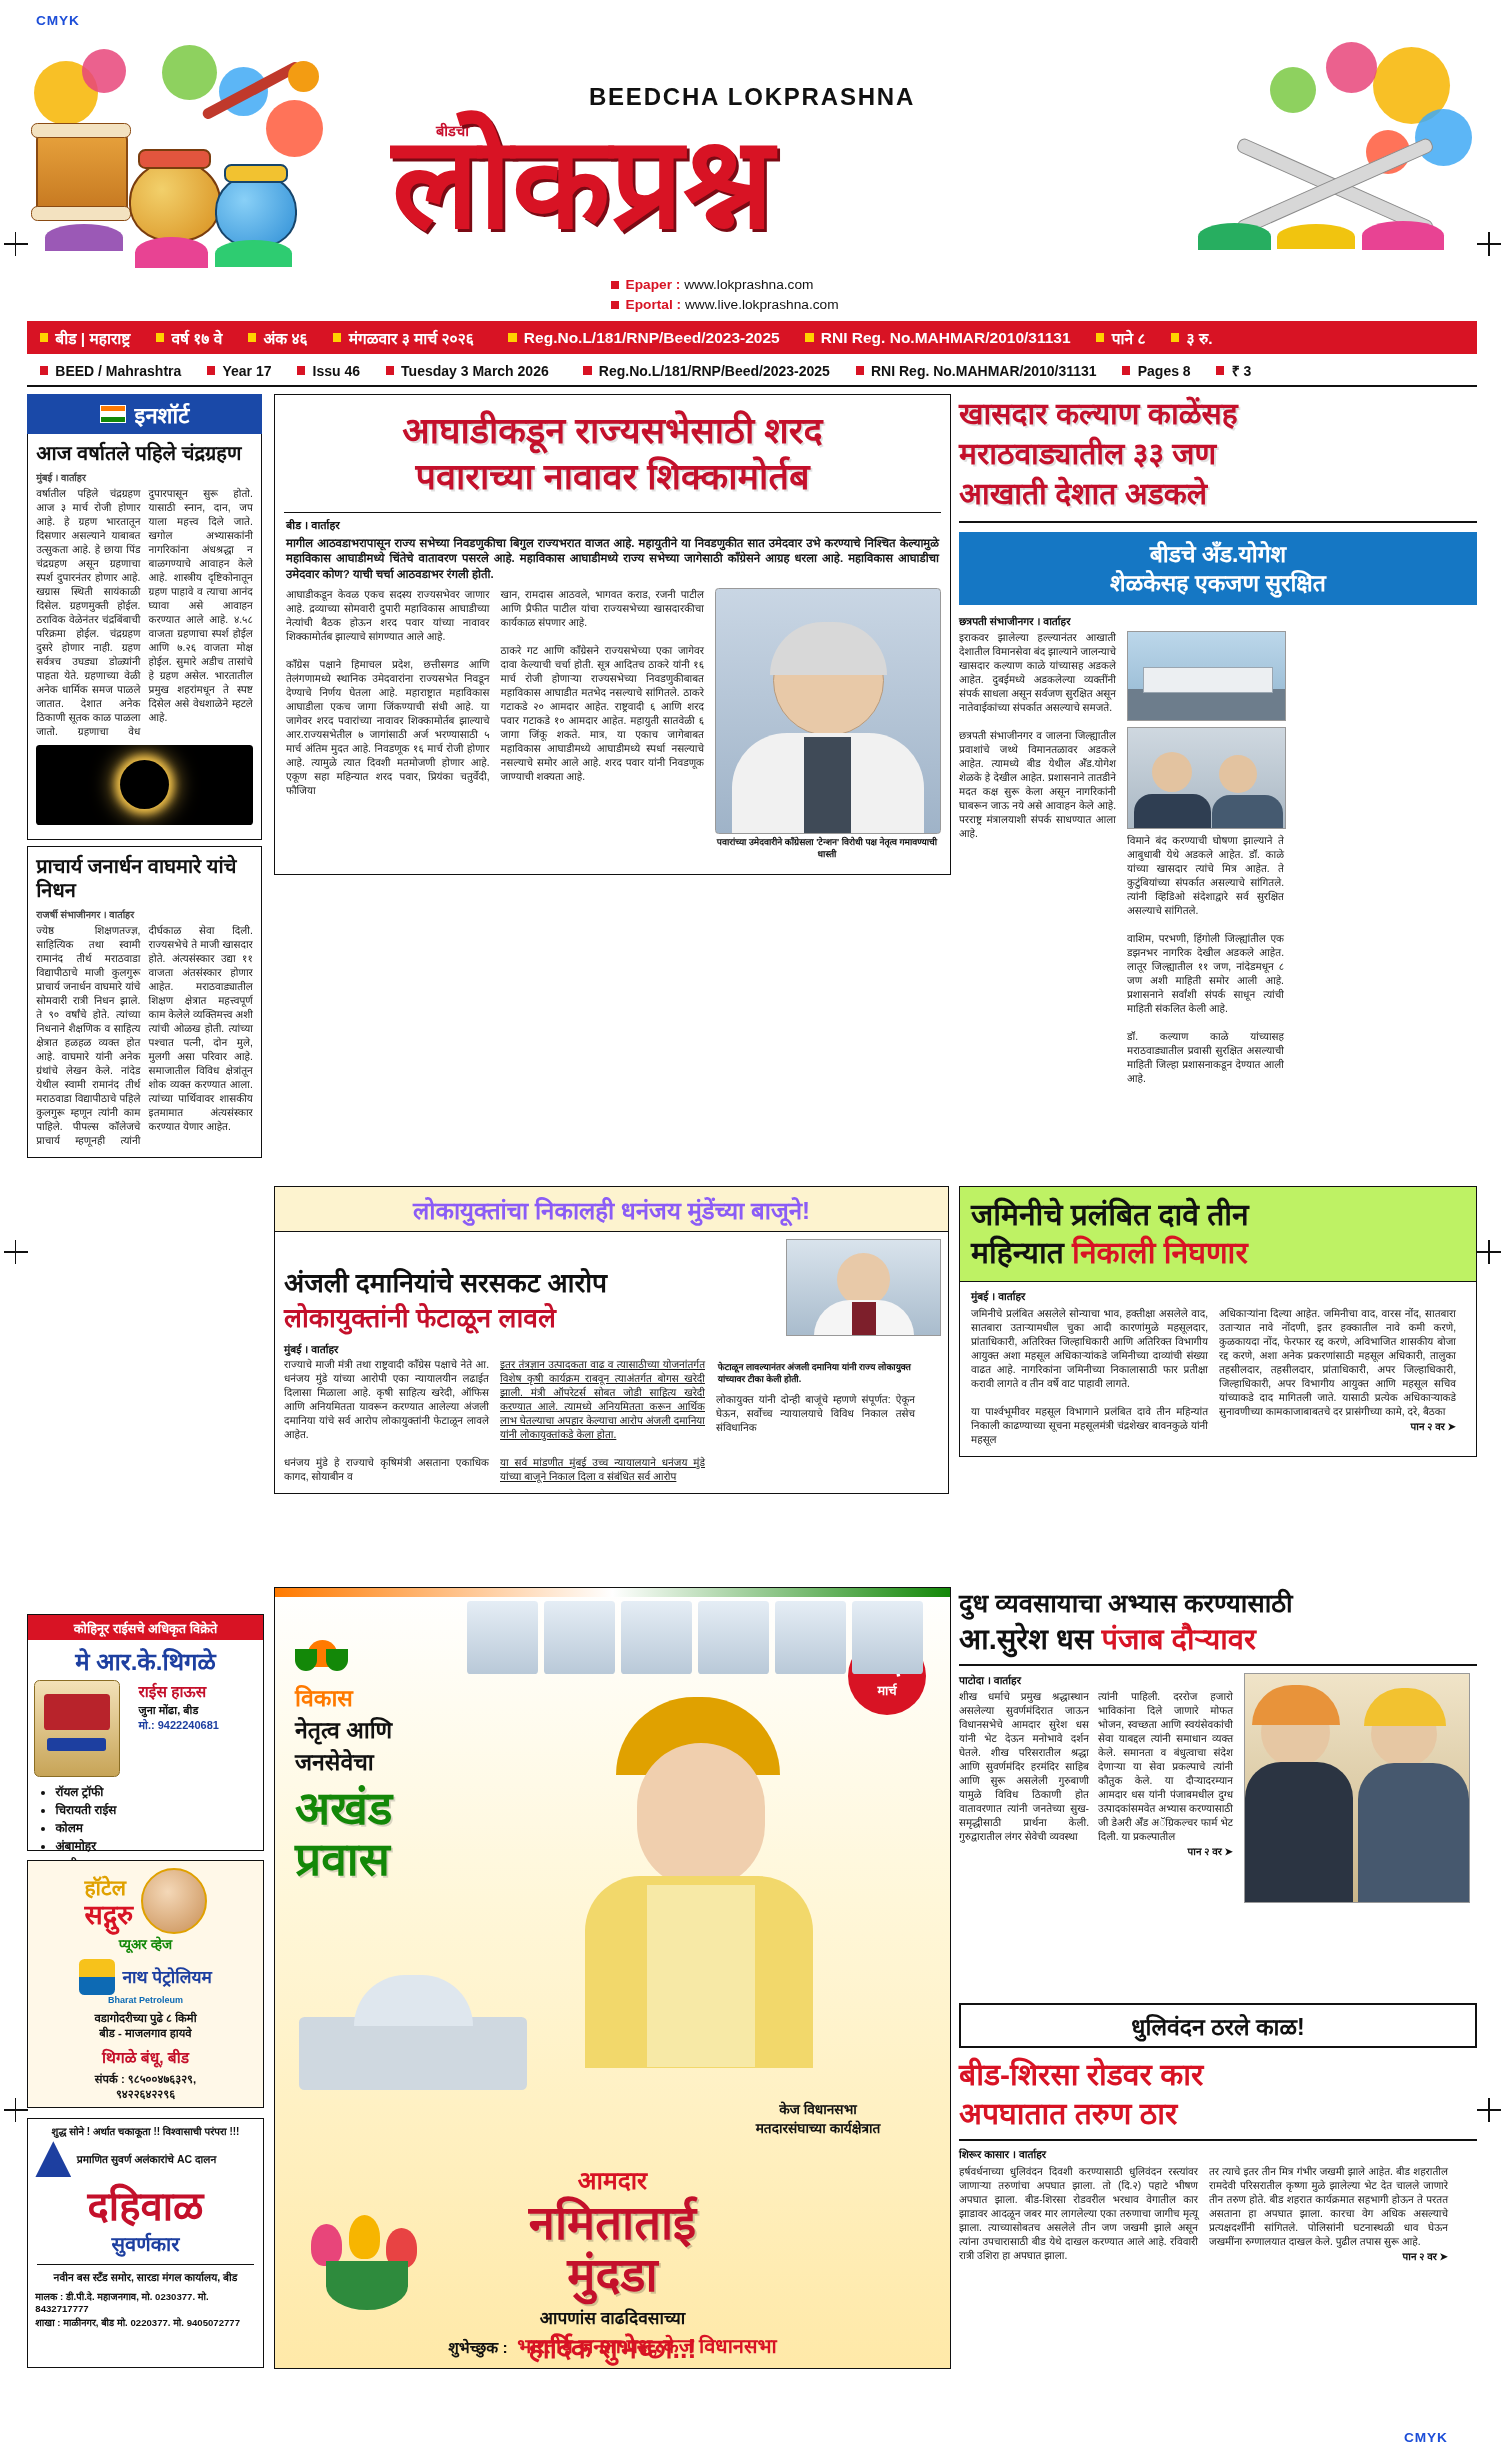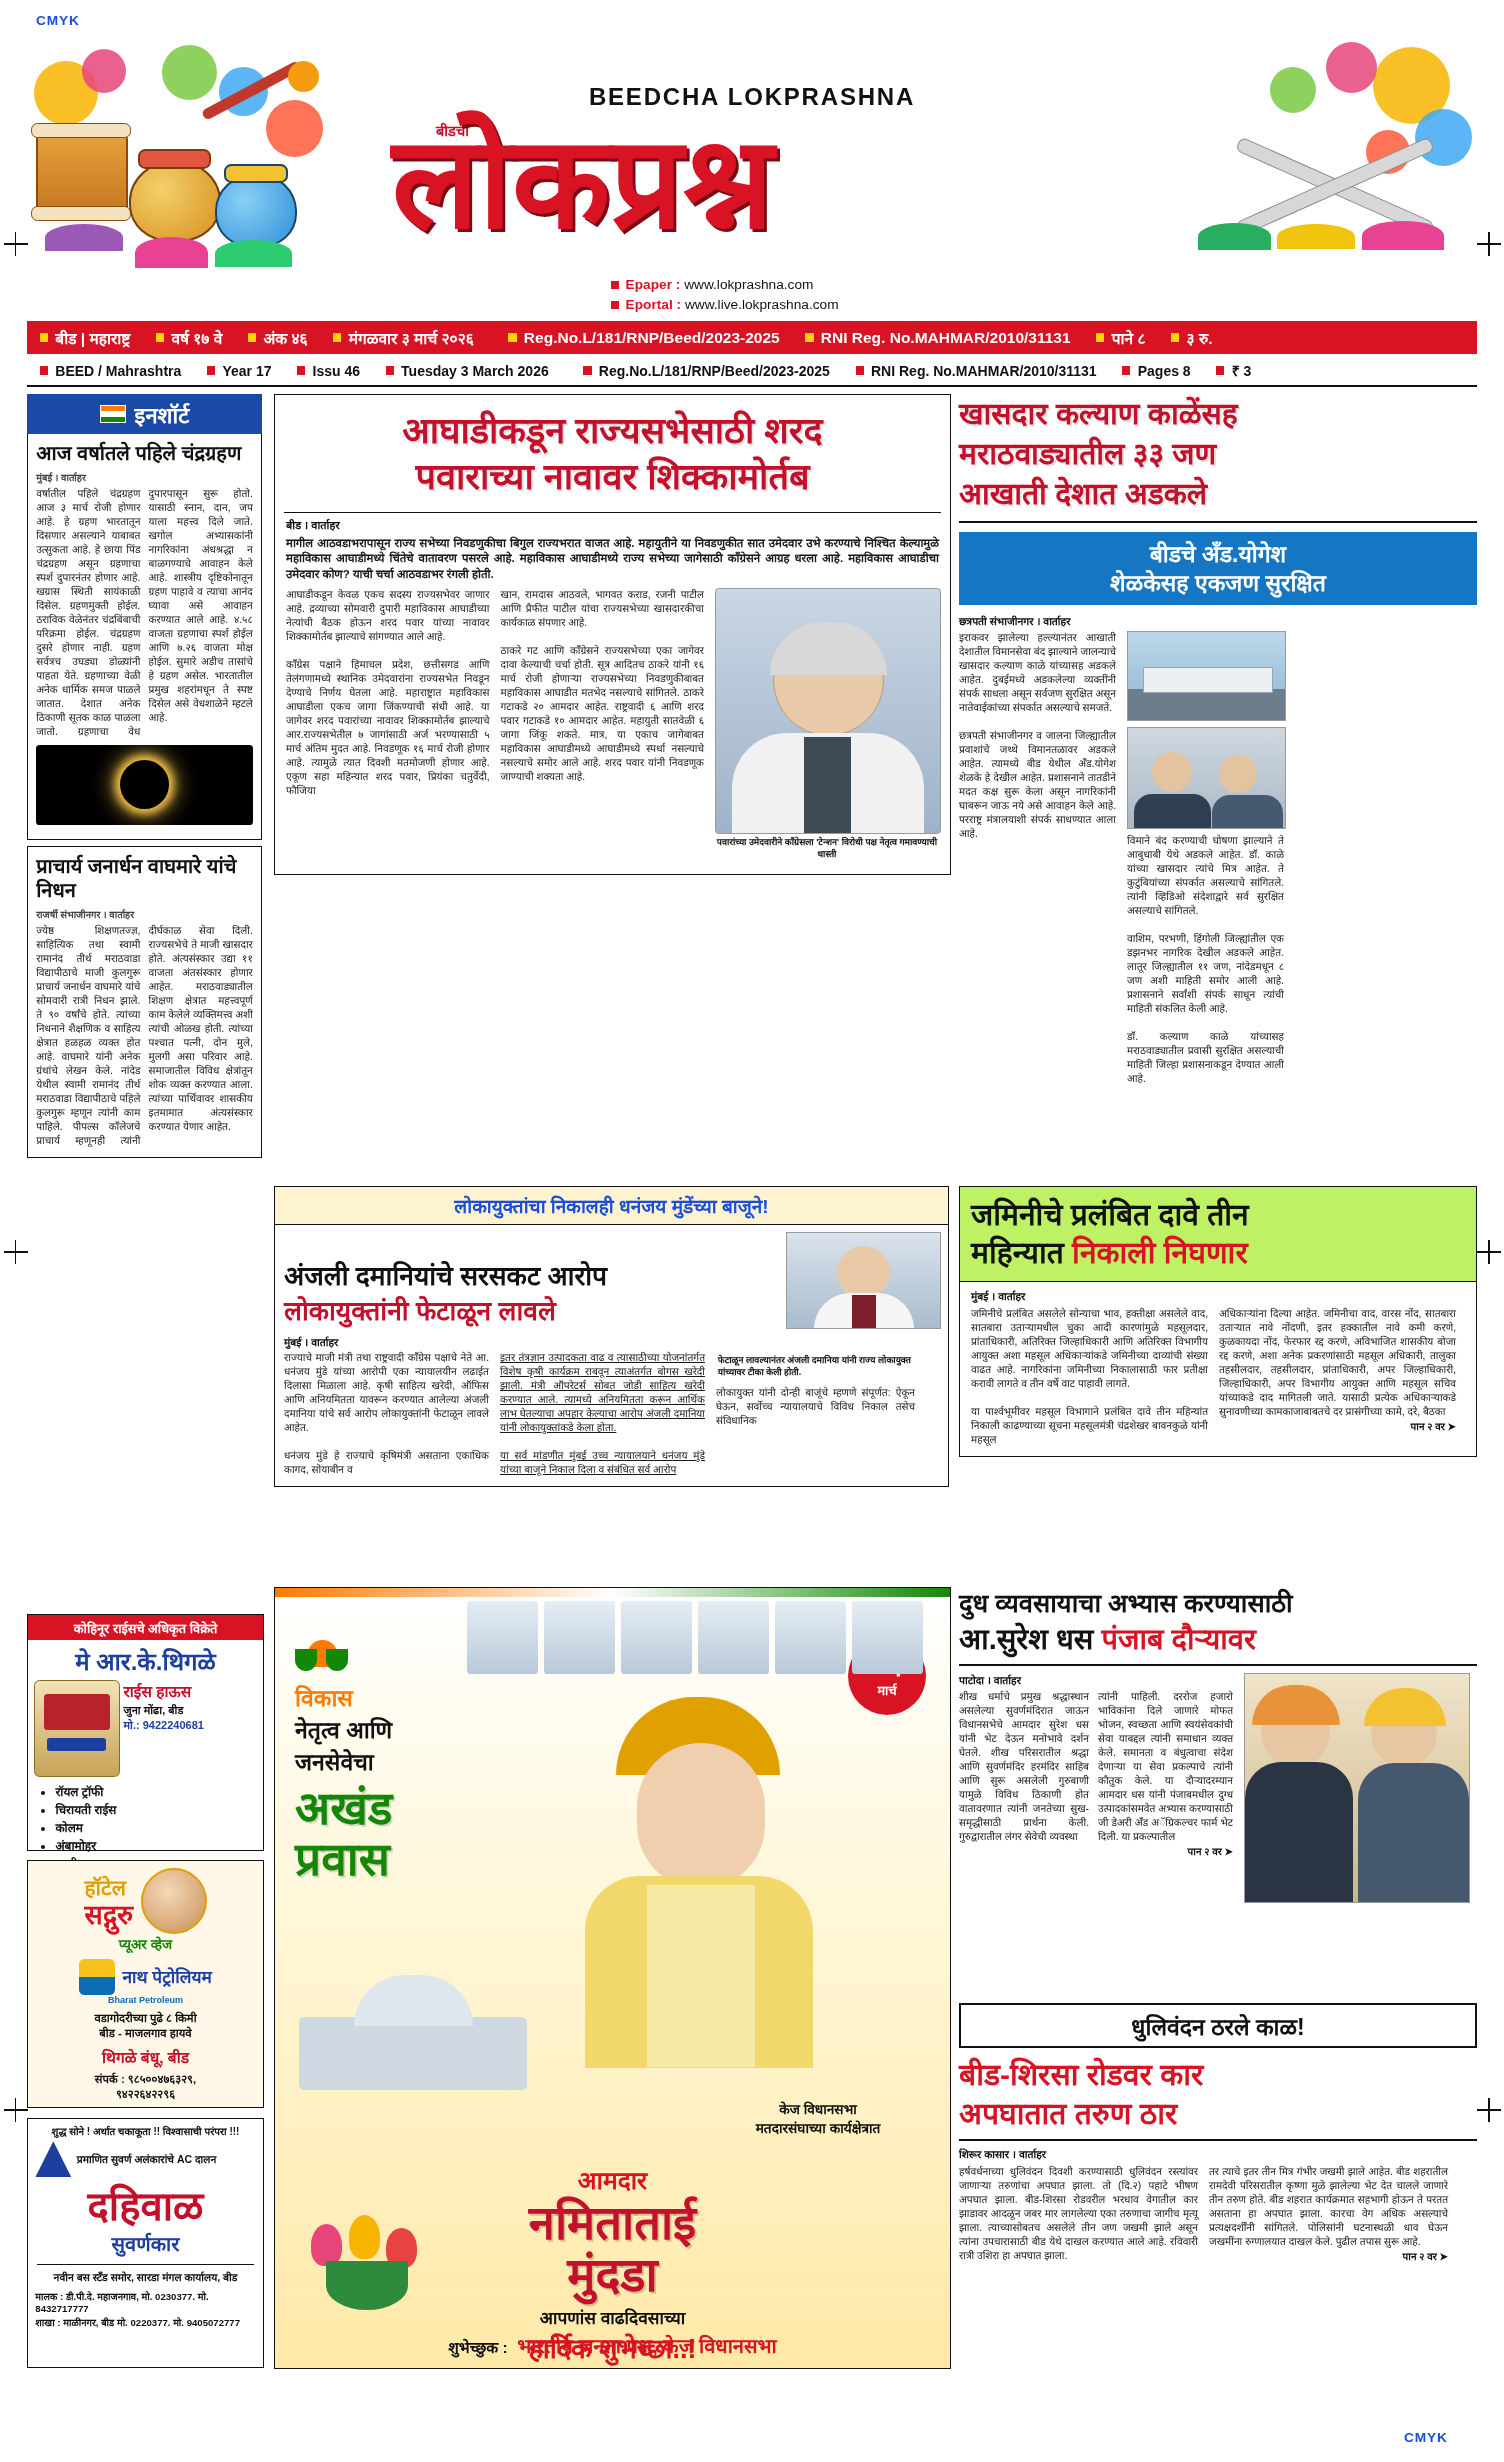--- a/index.html
+++ b/index.html
@@ -60,21 +60,21 @@
   .rtitle{font-size:30px;line-height:40px;font-weight:bold;color:#c4102b;text-shadow:1.8px 1.8px 0 rgba(0,0,0,.12);}
   .subbar{background:#1577c4;color:#fff;text-align:center;font-size:23px;font-weight:bold;line-height:29px;padding:7.3px 5.5px;margin:9px 0;}
 
   
   .blk{position:absolute;}
   .hdr-yellow{background:#bef264;border:1.8px solid #111;}
   .ad{border:1.8px solid #111;background:#fff;text-align:center;}
   .contd{font-size:10px;font-weight:bold;text-align:right;color:#111;}
 
   .lokayukt{position:absolute;left:274px;top:1186px;width:675px;}
-  .lok-top{background:#fdf3cf;border:1.8px solid #111;text-align:center;font-size:19px;font-weight:bold;color:#1d4ed8;padding:5.5px;}
+  .lok-top{background:#fdf3cf;border:1.8px solid #111;text-align:center;font-size:24px;font-weight:bold;color:#8b5cf6;padding:5.5px;}
   .lok-h{font-size:26.4px;line-height:35px;font-weight:bold;text-align:left;color:#111;}
   .lok-h .red{color:#c4102b;}
 
   .ad-bjp{position:absolute;left:274px;top:1587px;width:675px;height:780px;border:1.8px solid #111;background:linear-gradient(180deg,#fff 0%,#fff7d9 40%,#ffe9a8 100%);overflow:hidden;}
   .lotus{width:55px;height:40px;position:relative;}
 </style>
 </head>
 <body>
 
 <div class="page">
@@ -410,21 +410,21 @@
             <div class="body-txt">तर त्याचे इतर तीन मित्र गंभीर जखमी झाले आहेत. बीड शहरातील रामदेवी परिसरातील कृष्णा मुळे झालेल्या भेट देत चालले जाणारे तीन तरुण होते. बीड शहरात कार्यक्रमात सहभागी होऊन ते परतत असताना हा अपघात झाला. कारचा वेग अधिक असल्याचे प्रत्यक्षदर्शींनी सांगितले. पोलिसांनी घटनास्थळी धाव घेऊन जखमींना रुग्णालयात दाखल केले. पुढील तपास सुरू आहे.</div>
           <div class="contd">पान २ वर ➤</div>
         </div>
       </div>
     </div>
   </div>
 
   <div class="ad" style="position:absolute;left:27px;top:1614px;width:235px;height:235px;">
     <div style="background:#d81324;color:#fff;font-size:12.8px;font-weight:bold;padding:3.6px 1.8px;">कोहिनूर राईसचे अधिकृत विक्रेते</div>
     <div style="font-size:24px;font-weight:bold;color:#1d3fa0;margin-top:3.6px;">मे आर.के.थिगळे</div>
-    <div style="display:flex;padding:3.6px 5.5px 0;gap:2px;">
+    <div style="display:flex;padding:3.6px 5.5px 0;gap:17px;">
       <div style="width:88px;">
         <div style="width:84px;height:95px;background:linear-gradient(180deg,#f3e2b8,#c7a457);border:1.8px solid #8a6d24;border-radius:5.5px;position:relative;">
           <div style="position:absolute;left:9px;top:12.8px;right:9px;height:36px;background:#b8232b;border-radius:3.6px;"></div>
           <div style="position:absolute;left:12.8px;top:57px;right:12.8px;height:12.8px;background:#1d3fa0;border-radius:2.7px;"></div>
         </div>
       </div>
       <div style="flex:1;text-align:left;">
         <div style="font-size:15.5px;font-weight:bold;color:#c4102b;">राईस हाऊस</div>
         <div style="font-size:11px;font-weight:bold;">जुना मोंढा, बीड</div>
         <div style="font-size:11px;font-weight:bold;color:#1d3fa0;">मो.: 9422240681</div>

